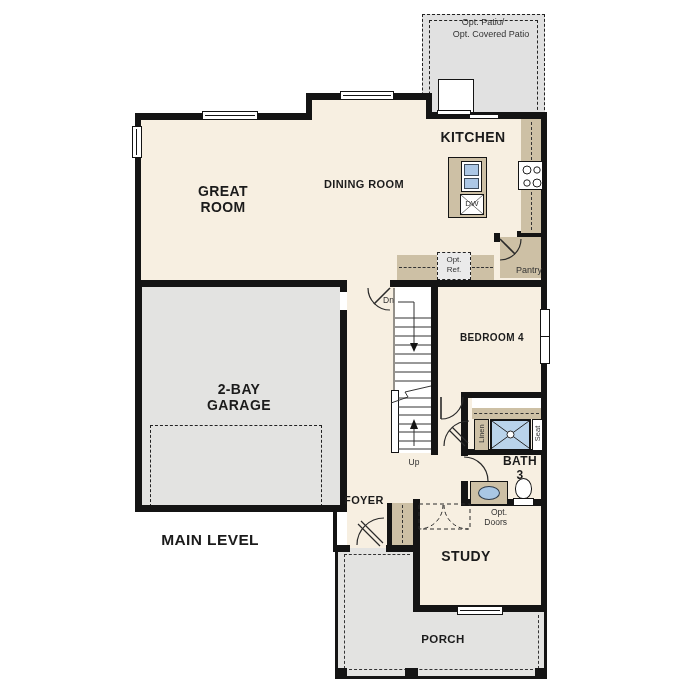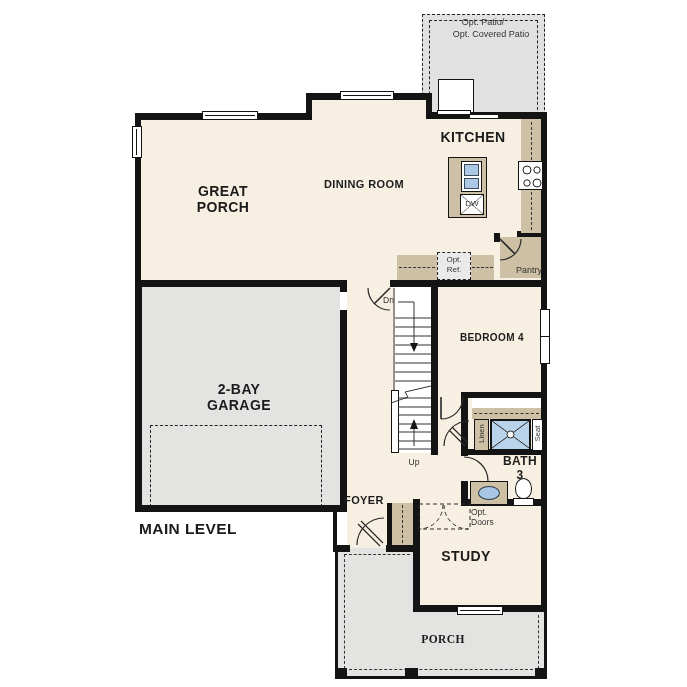--- a/index.html
+++ b/index.html
@@ -5,21 +5,21 @@
   html,body{margin:0;padding:0;background:#fff;}
   #plan{position:relative;width:687px;height:687px;background:#ffffff;overflow:hidden;
         font-family:"Liberation Sans",sans-serif;color:#1b1b1b;}
   .abs{position:absolute;}
   .w{position:absolute;background:#141414;}
   .floor-cream{position:absolute;background:#f7efe1;}
   .floor-gray{position:absolute;background:#e3e3e1;}
   .tan{position:absolute;background:#cdc0a5;}
   .win{position:absolute;background:#ffffff;border:1px solid #141414;box-sizing:border-box;}
   .lbl{position:absolute;font-weight:bold;letter-spacing:.4px;text-align:center;line-height:1.15;}
-  .sm{position:absolute;font-weight:normal;letter-spacing:0;}
+  .sm{position:absolute;font-weight:normal;letter-spacing:0;text-align:right;}
   .dashline{position:absolute;border-top:1px dashed #333;}
   .vdashline{position:absolute;border-left:1px dashed #333;}
   svg{position:absolute;left:0;top:0;pointer-events:none;}
 </style>
 </head>
 <body>
 
 <div id="plan">
 
   <div class="floor-gray" style="left:422px;top:14px;width:123px;height:101px;background:#e1e1e1;border:1px dashed #222;box-sizing:border-box;"></div>
@@ -167,33 +167,33 @@
     <path d="M461,195 L483,214 M483,195 L461,214" stroke="#555" stroke-width="0.8"></path>
 
     <g fill="#fff" stroke="#222" stroke-width="1">
       <circle cx="527" cy="170" r="4"></circle>
         <circle cx="537" cy="170" r="3.2"></circle>
       <circle cx="527" cy="183" r="3.2"></circle>
         <circle cx="537" cy="183" r="4"></circle>
     </g>
   </svg>
 
-  <div class="lbl" style="left:177px;top:183px;width:92px;font-size:14px;">GREAT PORCH</div>
+  <div class="lbl" style="left:177px;top:183px;width:92px;font-size:14px;">GREAT ROOM</div>
   <div class="lbl" style="left:318px;top:178px;width:92px;font-size:11px;">DINING ROOM</div>
   <div class="lbl" style="left:427px;top:129px;width:92px;font-size:14px;">KITCHEN</div>
   <div class="lbl" style="left:441px;top:332px;width:102px;font-size:10px;">BEDROOM 4</div>
   <div class="lbl" style="left:187px;top:381px;width:104px;font-size:14px;">2-BAY GARAGE</div>
   <div class="lbl" style="left:416px;top:548px;width:100px;font-size:14px;">STUDY</div>
   <div class="lbl" style="left:324px;top:494px;width:80px;font-size:11px;">FOYER</div>
   <div class="lbl" style="left:494px;top:455px;width:52px;font-size:12px;">
     <span style="display:block;">BATH</span>
     <span style="display:block;">3</span>
   </div>
-  <div class="lbl" style="left:403px;top:633px;width:80px;font-size:11.5px;font-family:Liberation Serif, serif;">PORCH</div>
-  <div class="lbl" style="left:139px;top:520px;width:120px;font-size:15.5px;text-align:left;">MAIN LEVEL</div>
+  <div class="lbl" style="left:403px;top:633px;width:80px;font-size:11.5px;">PORCH</div>
+  <div class="lbl" style="left:139px;top:531px;width:120px;font-size:15.5px;text-align:right;">MAIN LEVEL</div>
 
   <div class="sm" style="left:422px;top:16px;width:122px;font-size:9px;text-align:center;line-height:12px;color:#333;">
     <span style="display:block;">Opt. Patio/</span>
     <span style="display:block;padding-left:16px;">Opt. Covered Patio</span>
   </div>
   <div class="sm" style="left:437px;top:255px;width:34px;font-size:8px;text-align:center;line-height:10px;color:#333;">
     <span style="display:block;">Opt.</span>
     <span style="display:block;">Ref.</span>
   </div>
   <div class="sm" style="left:498px;top:265px;width:44px;font-size:9px;text-align:right;color:#333;">Pantry</div>

